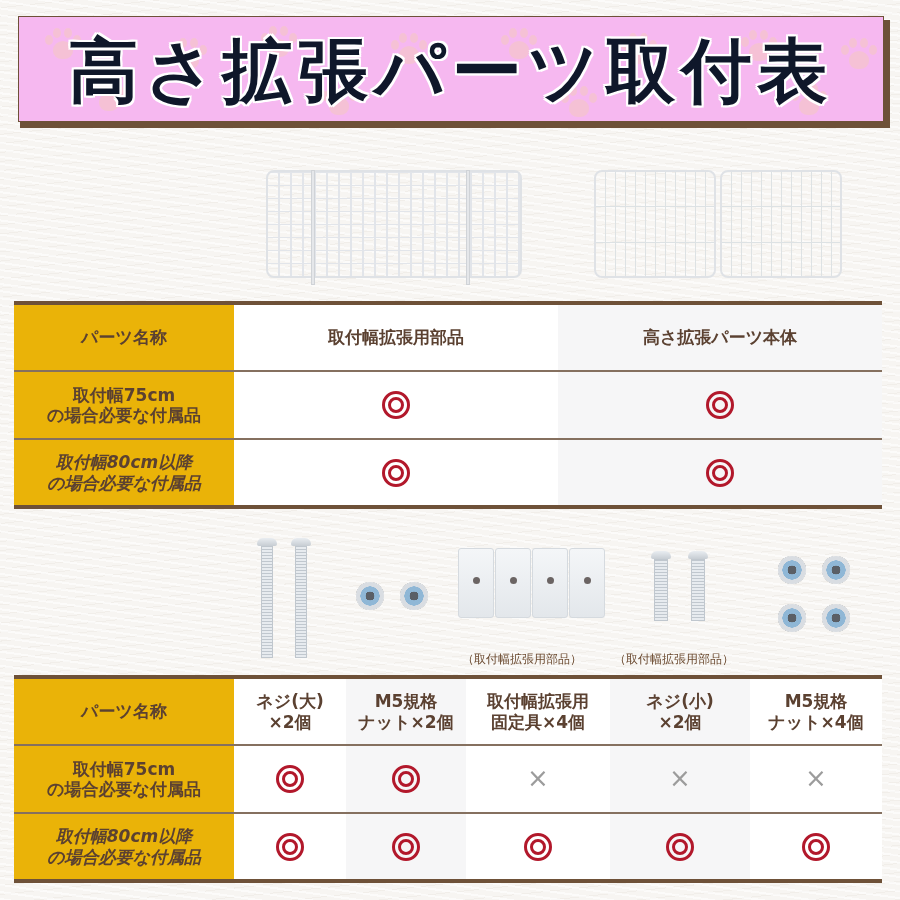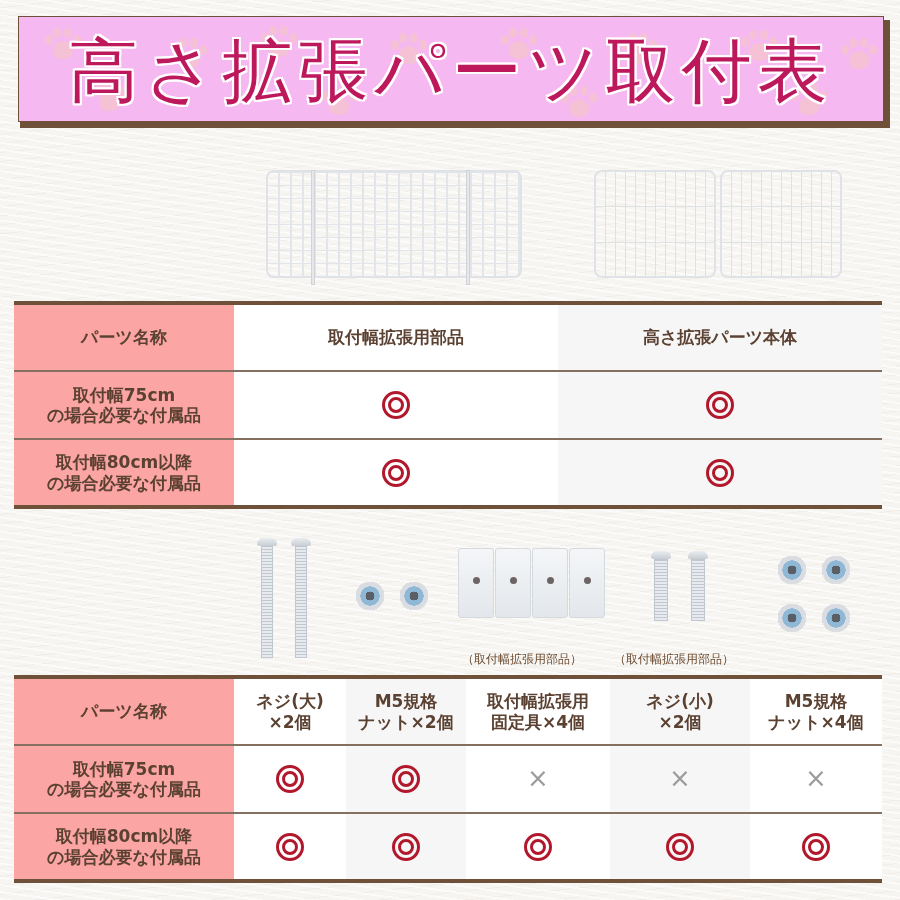--- a/index.html
+++ b/index.html
@@ -25,22 +25,22 @@
     overflow: hidden;
   }
   .paw { position: absolute; width: 40px; height: 36px; opacity: 0.55; }
   .paw .pad { position: absolute; left: 10px; top: 14px; width: 20px; height: 18px; background: #f5c9c0; border-radius: 50% 50% 45% 45%; }
   .paw .toe { position: absolute; width: 8px; height: 10px; background: #f5c9c0; border-radius: 50%; }
   .paw .t1 { left: 2px; top: 8px; } .paw .t2 { left: 10px; top: 1px; }
   .paw .t3 { left: 21px; top: 1px; } .paw .t4 { left: 30px; top: 8px; }
   .banner-title {
     position: absolute; left: 0; right: 0; top: 8px;
     text-align: center;
-    font-size: 70px; font-weight: normal; letter-spacing: 6px;
-    color: #be185d;
+    font-size: 70px; font-weight: bold; letter-spacing: 6px;
+    color: #0f172a;
     text-shadow: 2px 0 #fff, -2px 0 #fff, 0 2px #fff, 0 -2px #fff,
                  2px 2px #fff, -2px -2px #fff, 2px -2px #fff, -2px 2px #fff;
   }
 
   
   .img-area { position: absolute; }
   .grid-panel {
     position: absolute;
     border: 2px solid #dfe2e6;
     border-radius: 8px;
@@ -73,22 +73,22 @@
   table.spec {
     position: absolute; border-collapse: collapse; table-layout: fixed;
     border-top: 4px solid #6e5138; border-bottom: 4px solid #6e5138;
   }
   table.spec td {
     text-align: center; vertical-align: middle;
     border-bottom: 2px solid #85705f;
     font-weight: bold; color: #5b4131;
     line-height: 1.2;
   }
-  table.spec tr:last-child td { border-bottom: none; }
-  td.label { background: #fca5a5; font-size: 17px; }
+  table.spec tr:last-child td { border-bottom: none; font-style: italic; }
+  td.label { background: #eab308; font-size: 17px; }
   td.c-white { background: #ffffff; }
   td.c-gray { background: #f6f6f7; }
   td.head { font-size: 17px; }
   .mark-double {
     display: inline-block; width: 28px; height: 28px; border-radius: 50%;
     border: 3px solid #b2182b; position: relative; vertical-align: middle;
   }
   .mark-double::after {
     content: ""; position: absolute; left: 3px; top: 3px; right: 3px; bottom: 3px;
     border: 3px solid #b2182b; border-radius: 50%;

